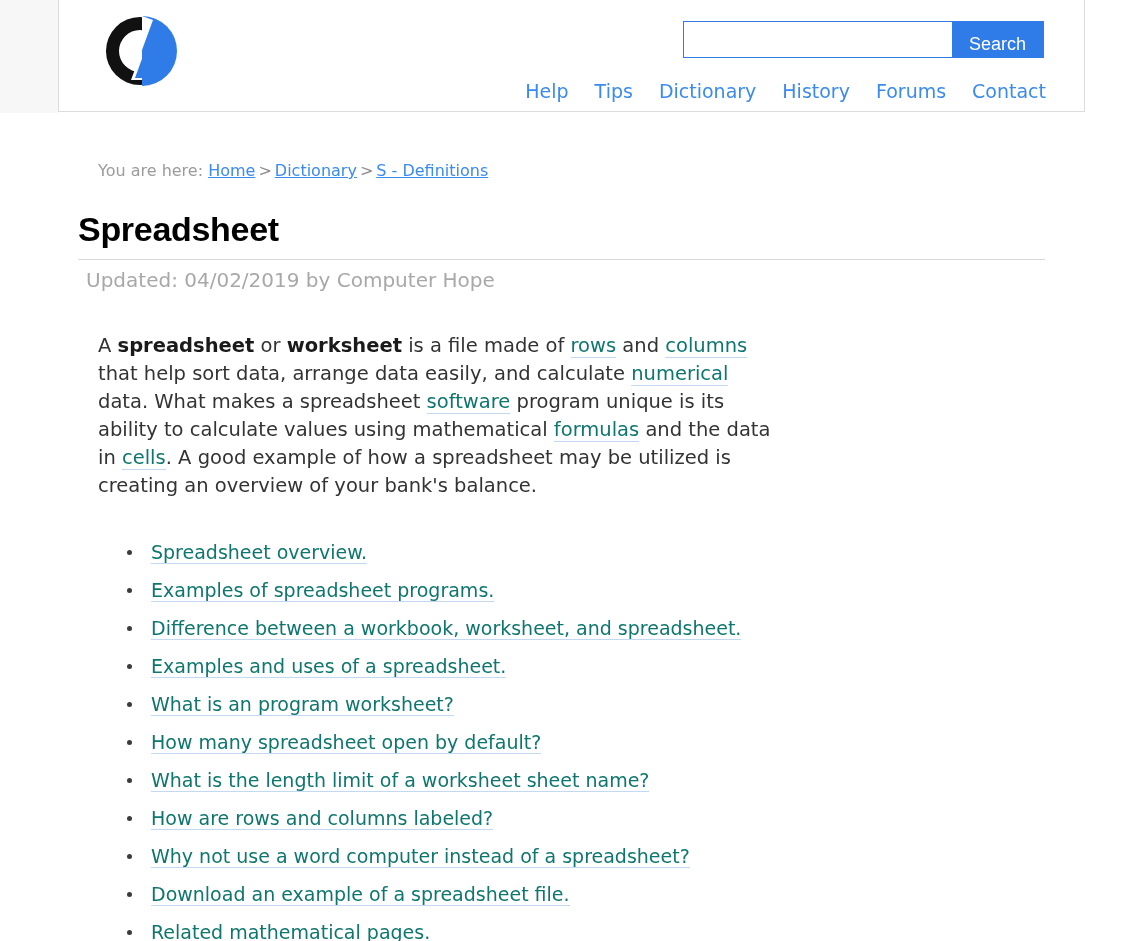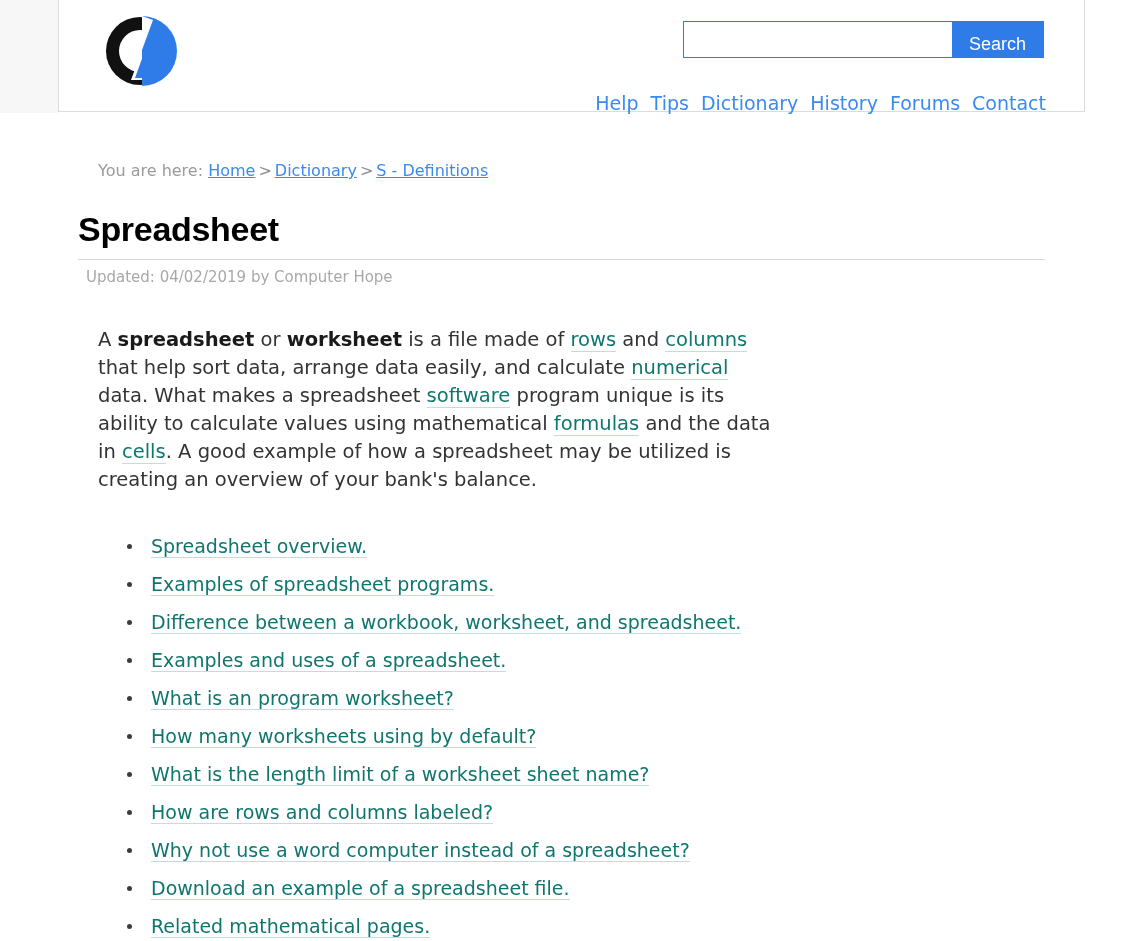--- a/index.html
+++ b/index.html
@@ -100,23 +100,23 @@
     color: #ffffff;
     font-family: "Liberation Sans", sans-serif;
     font-size: 18px;
     cursor: pointer;
     padding: 12px;
   }
 
   
   .main-nav {
     position: absolute;
-    right: 38px; top: 92px;
+    right: 38px; top: 80px;
     display: flex;
-    gap: 12px;
+    gap: 26px;
     align-items: baseline;
   }
   .nav-link {
     font-family: "DejaVu Sans", sans-serif;
     font-size: 19px;
     color: #3b8aee;
     text-decoration: none;
     cursor: pointer;
     white-space: nowrap;
   }
@@ -151,21 +151,21 @@
     letter-spacing: -0.3px;
   }
   .title-rule {
     margin: 10px 0 0 78px;
     width: 967px;
     height: 1px;
     background: #d8d8d8;
   }
   .updated {
     margin: 8px 5px 0 86px;
-    font-size: 15px;
+    font-size: 20px;
     color: #a8a8a8;
     font-family: "DejaVu Sans", sans-serif;
   }
 
   .intro {
     margin: 40px 0 0 98px;
     width: 680px;
     font-size: 19.5px;
     line-height: 28px;
     color: #333333;
@@ -244,21 +244,21 @@
   <div class="updated">Updated: 04/02/2019 by Computer Hope</div>
 
   <p class="intro"><span>A </span><b>spreadsheet</b><span> or </span><b>worksheet</b><span> is a file made of </span><a>rows</a><span> and </span><a>columns</a><span> that help sort data, arrange data easily, and calculate </span><a>numerical</a><span> data. What makes a spreadsheet </span><a>software</a><span> program unique is its ability to calculate values using mathematical </span><a>formulas</a><span> and the data in </span><a>cells</a><span>. A good example of how a spreadsheet may be utilized is creating an overview of your bank's balance.</span></p>
 
   <ul class="link-list">
     <li><a>Spreadsheet overview.</a></li>
     <li><a>Examples of spreadsheet programs.</a></li>
     <li><a>Difference between a workbook, worksheet, and spreadsheet.</a></li>
     <li><a>Examples and uses of a spreadsheet.</a></li>
     <li><a>What is an program worksheet?</a></li>
-    <li><a>How many worksheets using by default?</a></li>
+    <li><a>How many spreadsheet open by default?</a></li>
     <li><a>What is the length limit of a worksheet sheet name?</a></li>
     <li><a>How are rows and columns labeled?</a></li>
     <li><a>Why not use a word computer instead of a spreadsheet?</a></li>
     <li><a>Download an example of a spreadsheet file.</a></li>
     <li><a>Related mathematical pages.</a></li>
   </ul>
 
 </div>
 
 </body></html>

